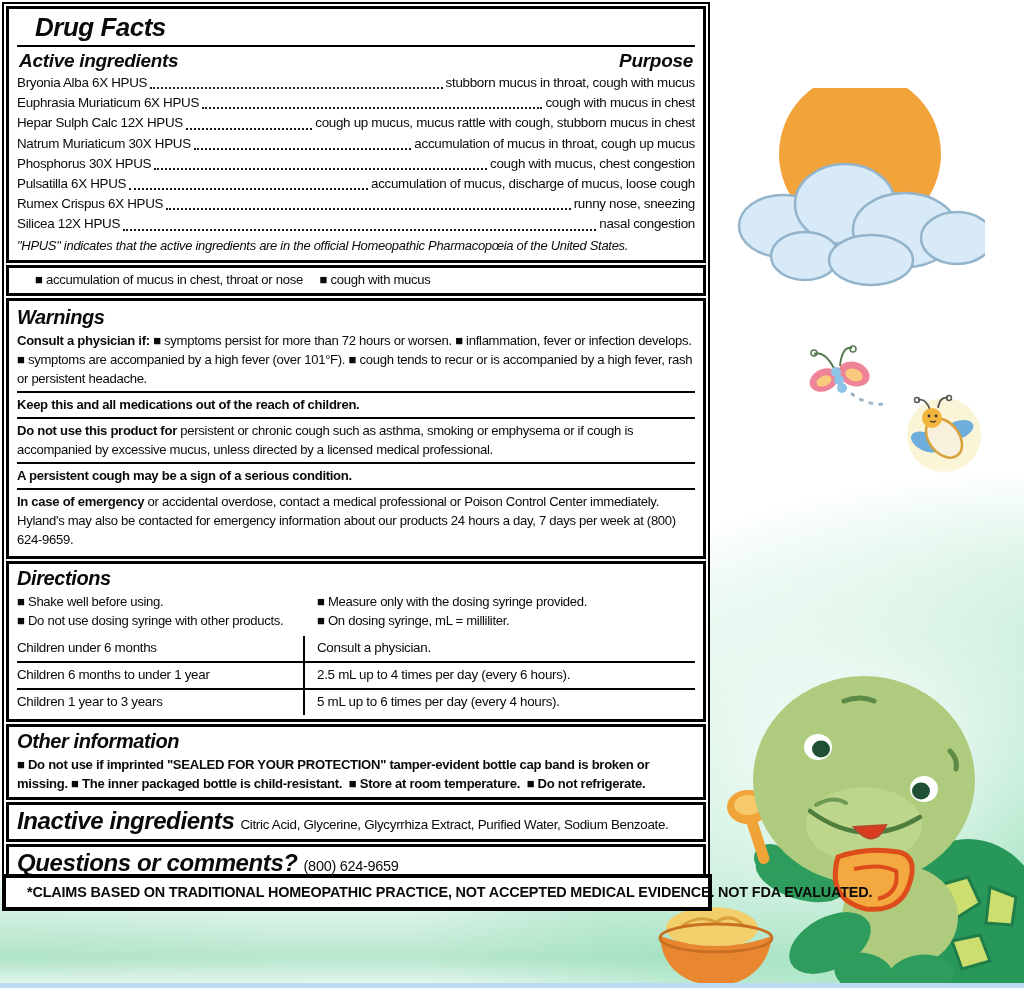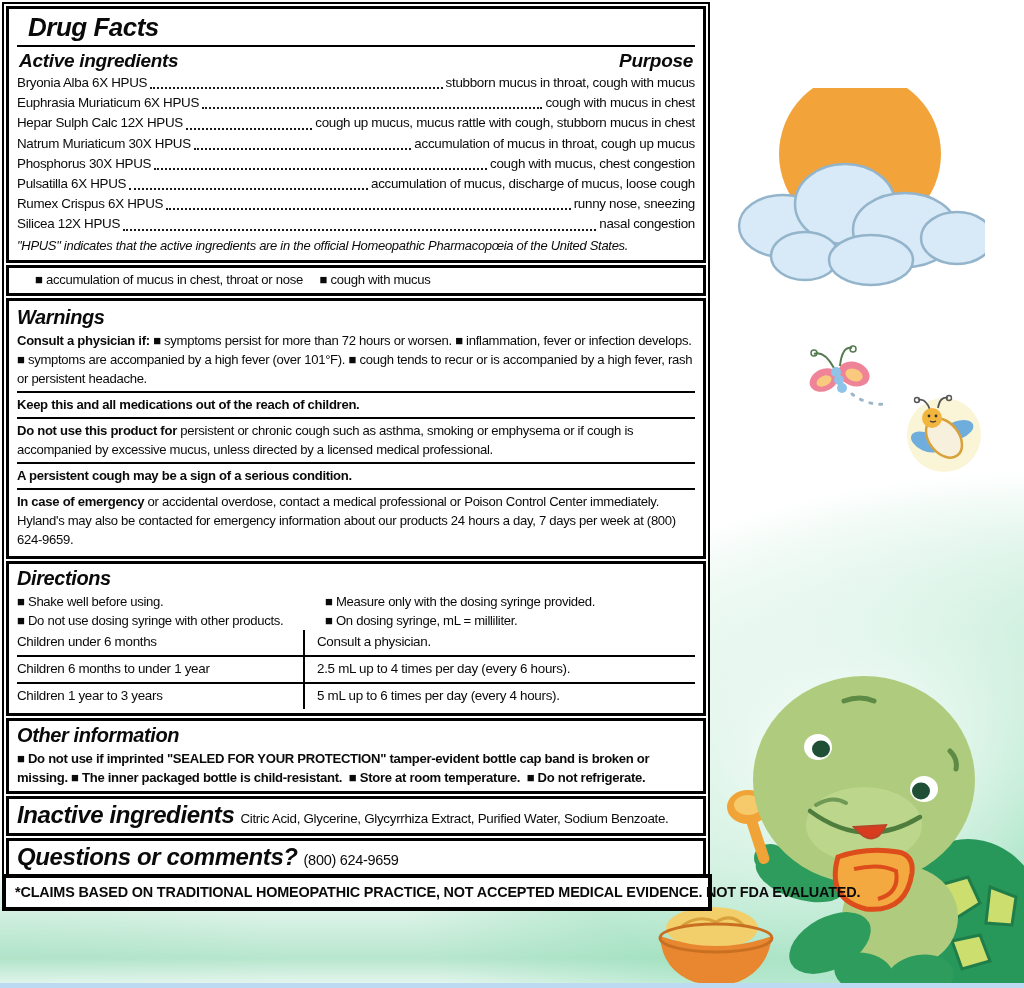--- a/index.html
+++ b/index.html
@@ -16,49 +16,49 @@
   .bottom-line { position:absolute; left:0; bottom:0; width:1024px; height:5px; background:#bcdaf1; z-index:5; }
 
   
   .dflabel {
     position:absolute; left:2px; top:2px; width:708px; box-sizing:border-box;
     border:2px solid #000; padding:2px; background:#fff; z-index:3;
   }
   .sect { border:3px solid #000; background:#fff; padding:2px 8px 4px 8px; margin-bottom:2px; }
   .sect:last-child { margin-bottom:0; }
 
-  .df-title { font-size:26px; font-weight:bold; font-style:italic; line-height:30px; margin:1px 0 3px 11px; letter-spacing:-0.5px; }
+  .df-title { font-size:26px; font-weight:bold; font-style:italic; line-height:30px; margin:1px 0 3px 18px; letter-spacing:-0.5px; }
   .title-rule { border:none; border-top:2px solid #000; margin:0 0 1px 0; }
 
   .ai-header { display:flex; justify-content:space-between; font-weight:bold; font-style:italic; font-size:19px; line-height:23px; padding:1px 2px 1px 2px; letter-spacing:-0.3px; }
   .ai-row { display:flex; align-items:flex-end; font-size:13.4px; line-height:20.2px; letter-spacing:-0.3px; white-space:nowrap; }
   .ai-dots { flex:1 1 auto; min-width:14px; border-bottom:2px dotted #1a1a1a; margin:0 3px 4px 3px; }
   .ai-foot { font-style:italic; font-size:13px; line-height:18px; padding:2px 0 1px 0; letter-spacing:-0.3px; }
 
   .sect-h { font-size:20px; font-weight:bold; font-style:italic; line-height:24px; margin:0 0 2px 0; letter-spacing:-0.4px; }
   .body { font-size:13.1px; line-height:19px; letter-spacing:-0.3px; }
   .indent { margin-left:18px; }
 
   .wblock { padding:2px 0 3px 0; }
   .wblock + .wblock { border-top:2px solid #000; }
   .wb { font-weight:bold; }
 
-  .dir-bullets { display:grid; grid-template-columns:292px 1fr; column-gap:16px; margin-bottom:0; }
+  .dir-bullets { display:grid; grid-template-columns:292px 1fr; column-gap:8px; margin-bottom:6px; }
   .dir-row { display:grid; grid-template-columns:288px 1fr; }
   .dir-row + .dir-row { border-top:2px solid #000; }
   .dir-cell-l { border-right:2.5px solid #000; padding:3px 6px 4px 0; font-size:13.4px; letter-spacing:-0.3px; line-height:18px; }
   .dir-cell-r { padding:3px 0 4px 12px; font-size:13.4px; letter-spacing:-0.3px; line-height:18px; }
 
   .inline-h { font-size:24px; font-weight:bold; font-style:italic; letter-spacing:-0.4px; margin-right:6px; }
   .inline-t { font-size:13.4px; letter-spacing:-0.3px; }
   .phone-t { font-size:14.5px; letter-spacing:-0.3px; font-weight:normal; }
 
   .claims {
     position:absolute; left:2px; top:874px; width:710px; box-sizing:border-box; z-index:3;
-    border:4px solid #000; background:#fff; padding:5px 9px 6px 9px;
+    border:4px solid #000; background:#fff; padding:5px 9px 6px 21px;
   }
   .claims span { display:inline-block; transform:scaleX(0.93); transform-origin:0 50%; white-space:nowrap;
     font-weight:bold; font-size:15.5px; letter-spacing:-0.2px; }
 
   .art { position:absolute; z-index:1; }
 </style>
 </head>
 <body>
 
 <div class="page">

